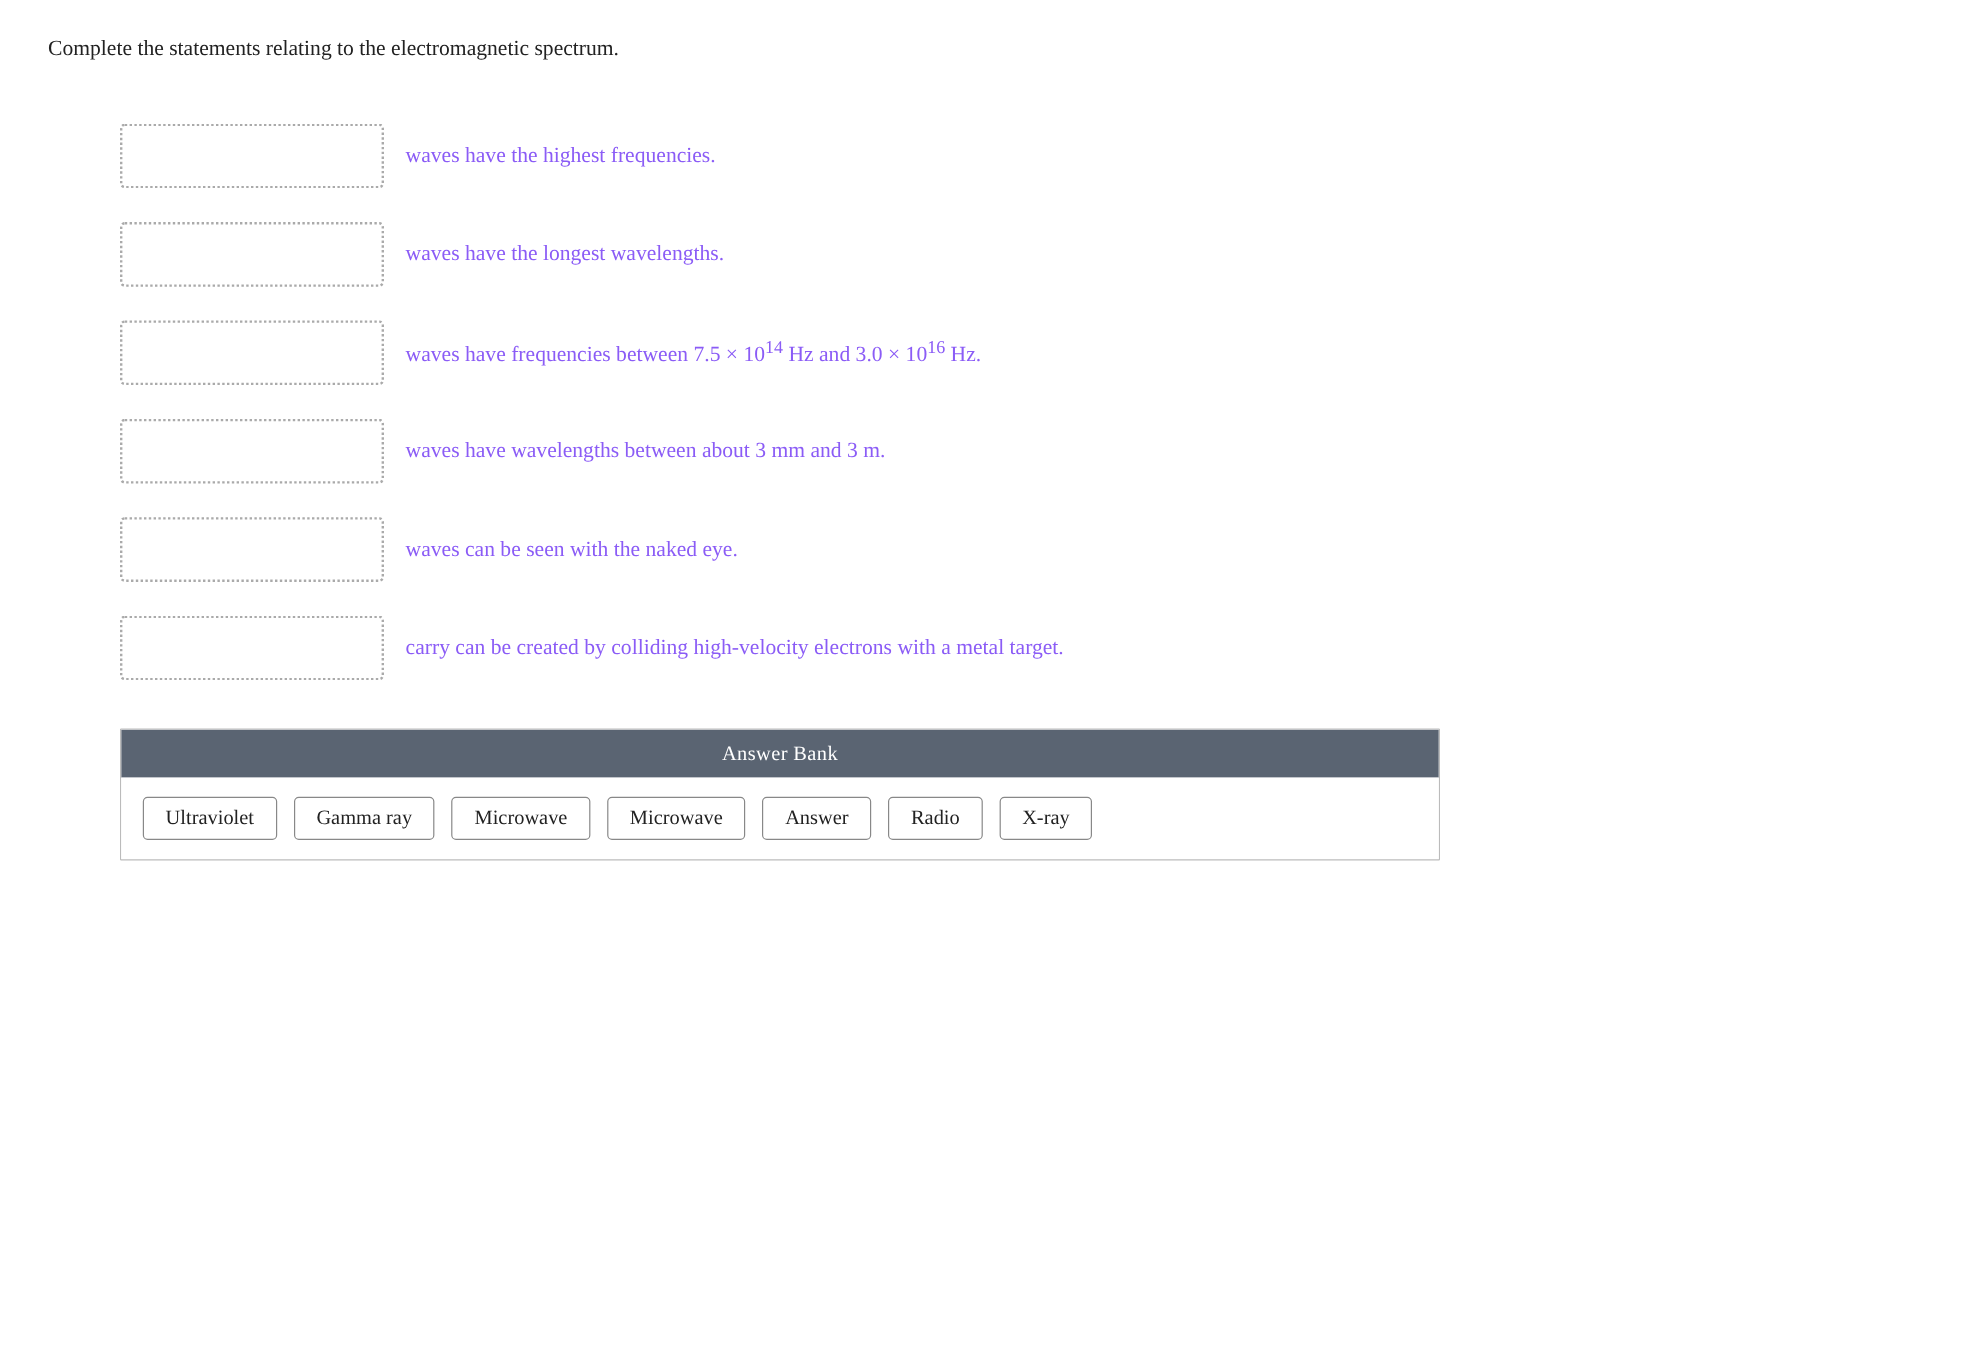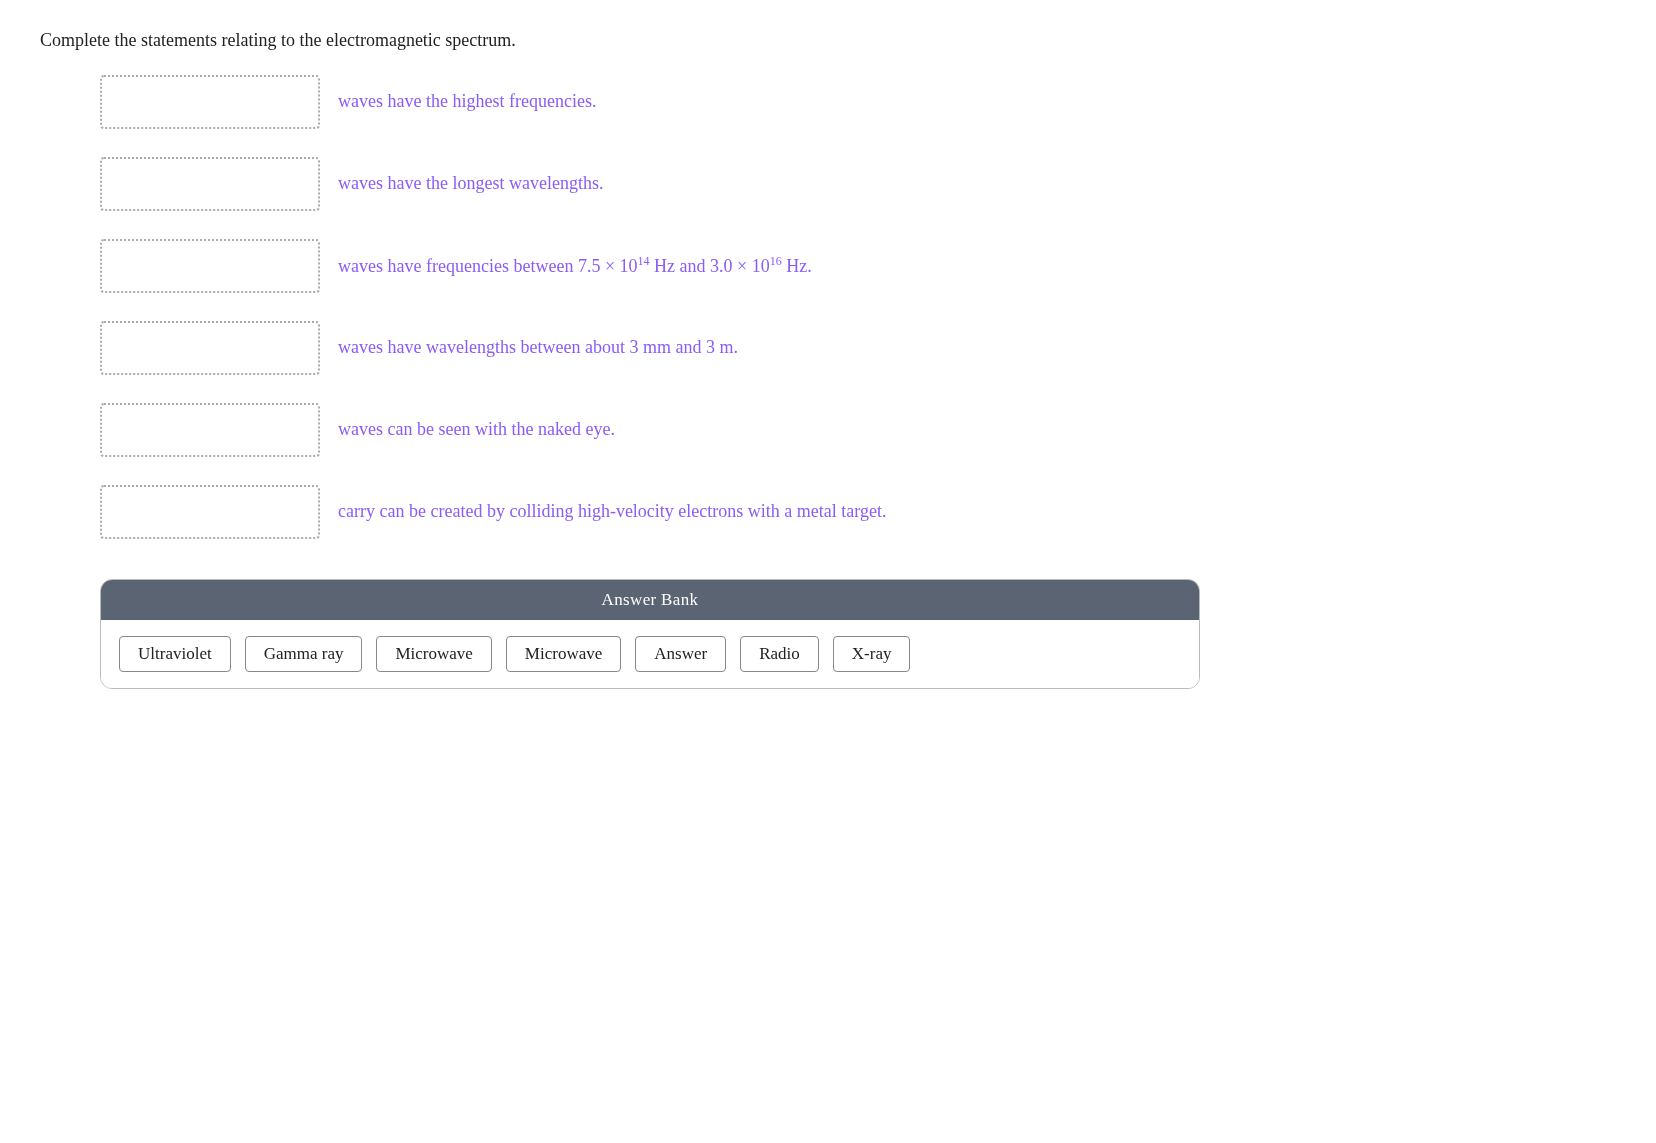--- a/index.html
+++ b/index.html
@@ -5,21 +5,21 @@
     * { box-sizing: border-box; margin: 0; padding: 0; }
     body {
       font-family: Georgia, 'Times New Roman', serif;
       background: #fff;
       color: #222;
       font-size: 18px;
       padding: 30px 40px;
     }
     .instructions {
       font-size: 18px;
-      margin-bottom: 24px;
+      margin-bottom: 52px;
     }
     .questions-area {
       margin-left: 60px;
       margin-bottom: 40px;
     }
     .question-row {
       display: flex;
       align-items: center;
       margin-bottom: 28px;
     }
@@ -40,21 +40,21 @@
       flex-shrink: 0;
     }
     .question-text {
       font-size: 18px;
       color: #8b5cf6;
       line-height: 1.4;
     }
     .answer-bank-container {
       margin-left: 60px;
       border: 1.5px solid #bbb;
-      border-radius: 12px;
+      border-radius: 1px;
       overflow: hidden;
       max-width: 1100px;
       margin-top: 34px;
     }
     .answer-bank-header {
       background: #5a6472;
       color: #fff;
       text-align: center;
       padding: 10px 0;
       font-size: 17px;
@@ -74,21 +74,21 @@
       border-radius: 4px;
       padding: 7px 18px;
       font-size: 17px;
       font-family: Georgia, serif;
       background: #fff;
       cursor: grab;
       user-select: none;
       color: #222;
     }
     sup {
-      font-size: 12px;
+      font-size: 15px;
     }
   </style>
 </head>
 <body>
 
 <p class="instructions">Complete the statements relating to the electromagnetic spectrum.</p>
 
 <div class="questions-area">
 
   <div class="question-row">

